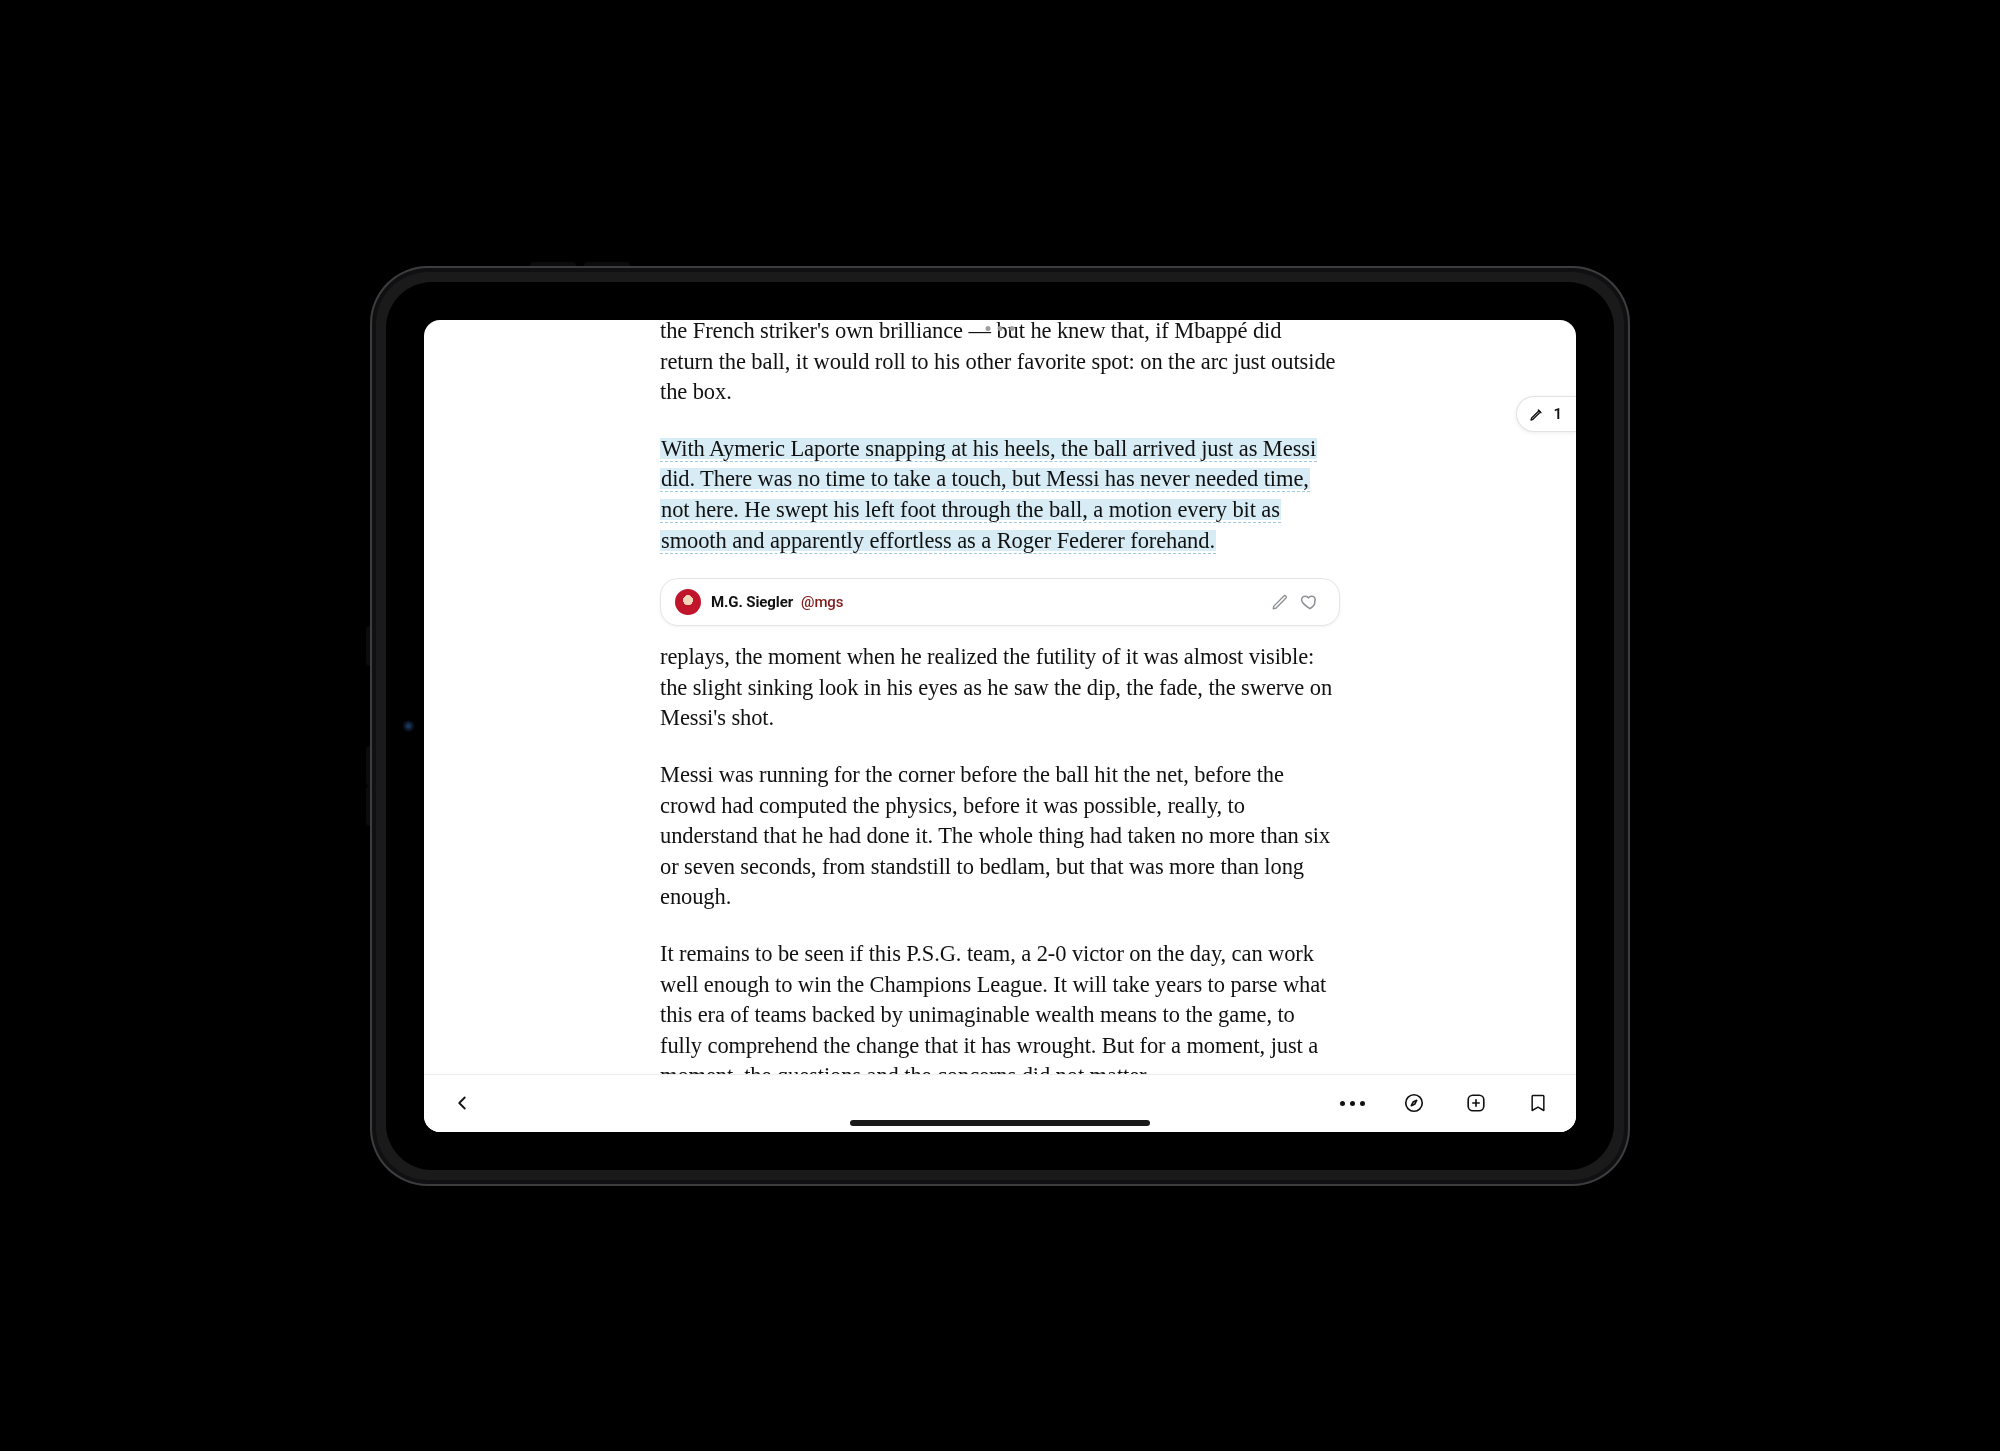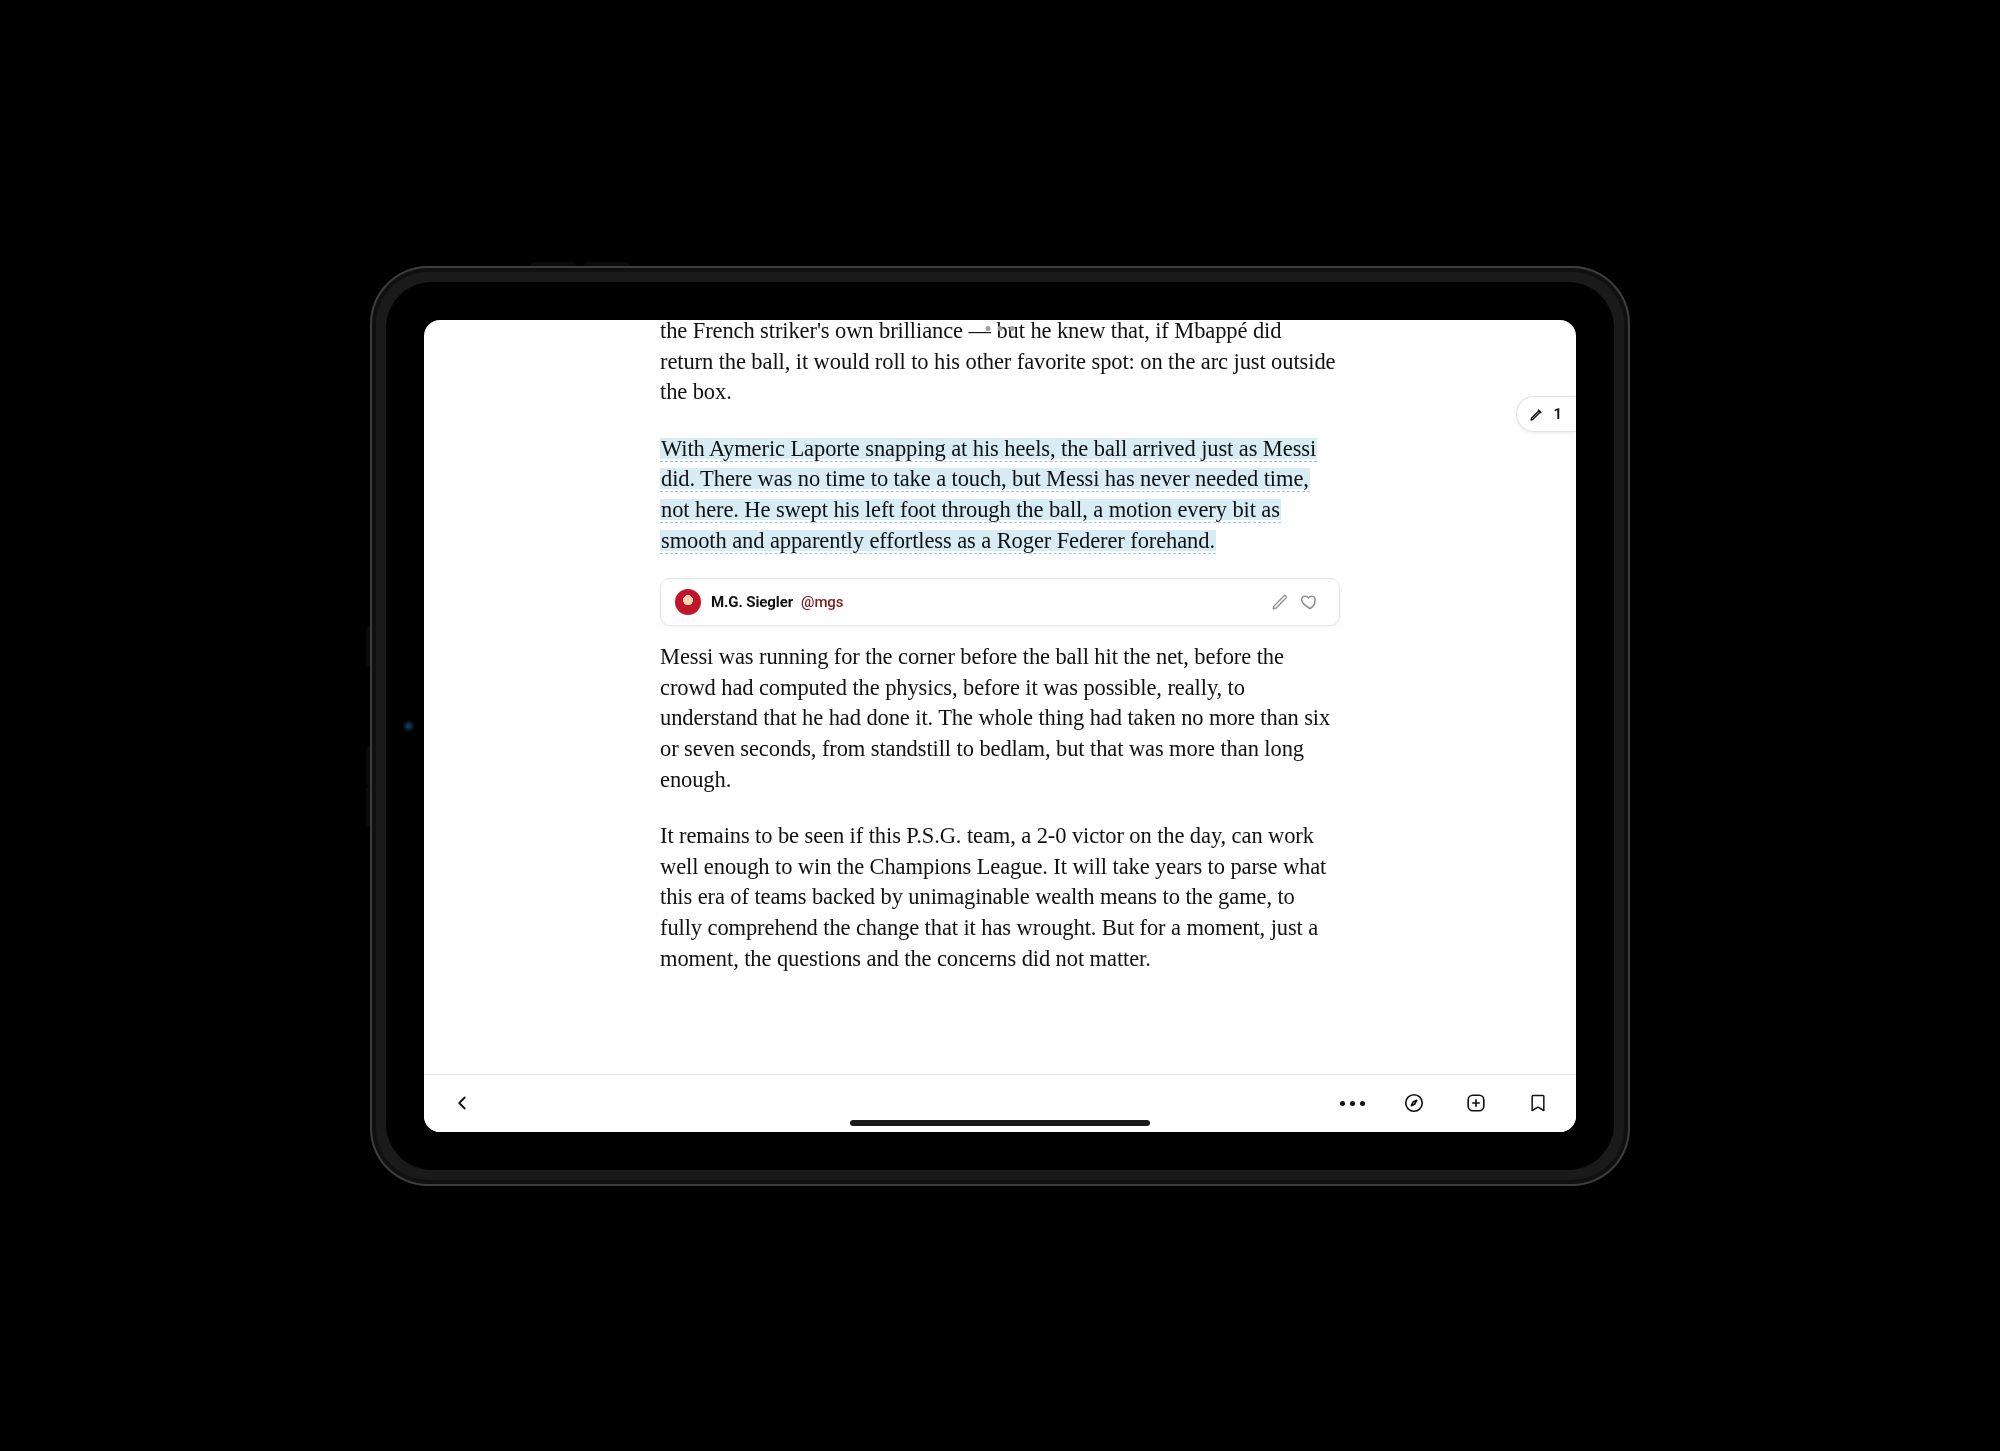--- a/index.html
+++ b/index.html
@@ -113,21 +113,21 @@
     box-decoration-break: clone;
     -webkit-box-decoration-break: clone;
     padding: 0 1px;
   }
 
   
   .anno {
     position: relative;
     margin: -4px 0 16px 0;
     border: 1px solid #e6e6e8;
-    border-radius: 10px;
+    border-radius: 18px;
     background: #fff;
     box-shadow: 0 1px 3px rgba(0,0,0,0.06);
     display: flex;
     align-items: center;
     padding: 8px 14px;
     font-family: -apple-system, BlinkMacSystemFont, "Segoe UI", Roboto, Helvetica, Arial, sans-serif;
     font-size: 15px;
   }
   .anno .avatar {
     width: 26px; height: 26px; border-radius: 50%;
@@ -280,20 +280,21 @@
                   <path d="M3 21l3.5-.8L20 6.7a2 2 0 0 0-2.8-2.8L3.8 17.5 3 21z"></path>
                 </svg>
               </span>
               <span class="ibtn">
                 <svg width="20" height="20" viewBox="0 0 24 24" fill="none" stroke="#8b8f93" stroke-width="1.8" stroke-linecap="round" stroke-linejoin="round">
                   <path d="M12 20s-7-4.5-9.3-8.2C.9 8.7 2.6 5 6.1 5c2 0 3.4 1.1 4 2.2.5-1.1 1.9-2.2 4-2.2 3.5 0 5.2 3.7 3.4 6.8C19 15.5 12 20 12 20z"></path>
                 </svg>
               </span>
             </div>
 
+            <p>replays, the moment when he realized the futility of it was almost visible: the slight sinking look in his eyes as he saw the dip, the fade, the swerve on Messi's shot.</p>
 
             <p>Messi was running for the corner before the ball hit the net, before the crowd had computed the physics, before it was possible, really, to understand that he had done it. The whole thing had taken no more than six or seven seconds, from standstill to bedlam, but that was more than long enough.</p>
 
             <p>It remains to be seen if this P.S.G. team, a 2-0 victor on the day, can work well enough to win the Champions League. It will take years to parse what this era of teams backed by unimaginable wealth means to the game, to fully comprehend the change that it has wrought. But for a moment, just a moment, the questions and the concerns did not matter.</p>
 
           </div>
         </div>
       </div>
 
       <div class="toolbar">

